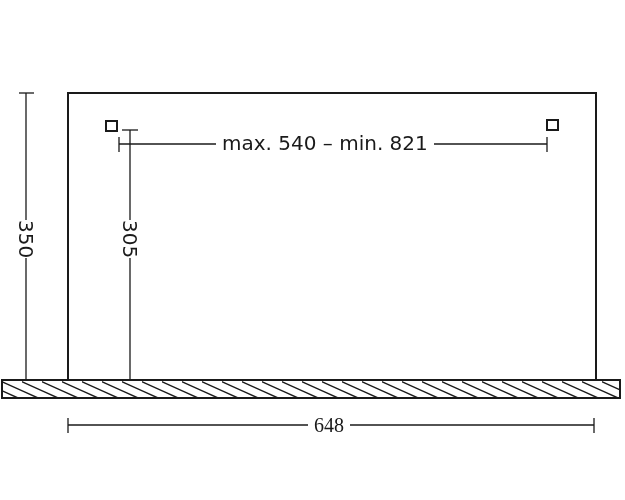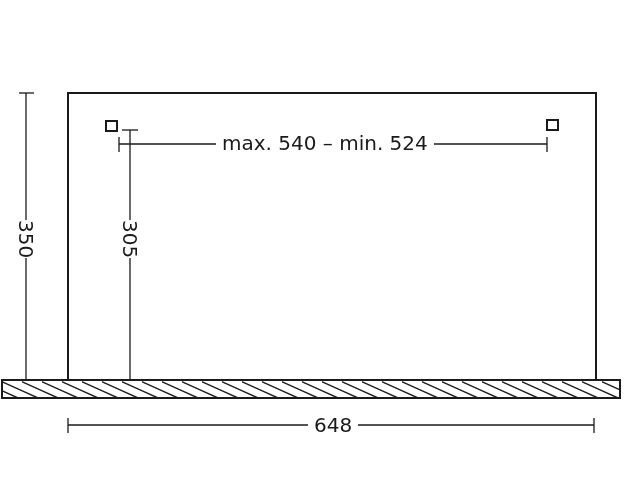--- a/index.html
+++ b/index.html
@@ -45,19 +45,19 @@
     <line x1="547" y1="137" x2="547" y2="152"></line>
   </g>
 
   <g stroke="#1a1a1a" stroke-width="1.3">
     <line x1="68" y1="418" x2="68" y2="433"></line>
     <line x1="68" y1="425" x2="594" y2="425"></line>
     <line x1="594" y1="418" x2="594" y2="433"></line>
   </g>
 </svg>
 
-<div class="lbl" style="left:216px; top:132px; padding:0 6px;">max. 540 – min. 524</div>
+<div class="lbl" style="left:216px; top:132px; padding:0 6px;">max. 540 – min. 821</div>
 
-<div class="lbl" style="left:308px; top:414px; padding:0 6px;">648</div>
+<div class="lbl" style="left:308px; top:414px; padding:0 6px;font-family:Liberation Serif, serif;">648</div>
 
 <div class="lbl rot" style="left:7px; top:224px; width:38px; text-align:center; padding:4px 0;">350</div>
 
 <div class="lbl rot" style="left:111px; top:224px; width:38px; text-align:center; padding:4px 0;">305</div>
 
 </body></html>

